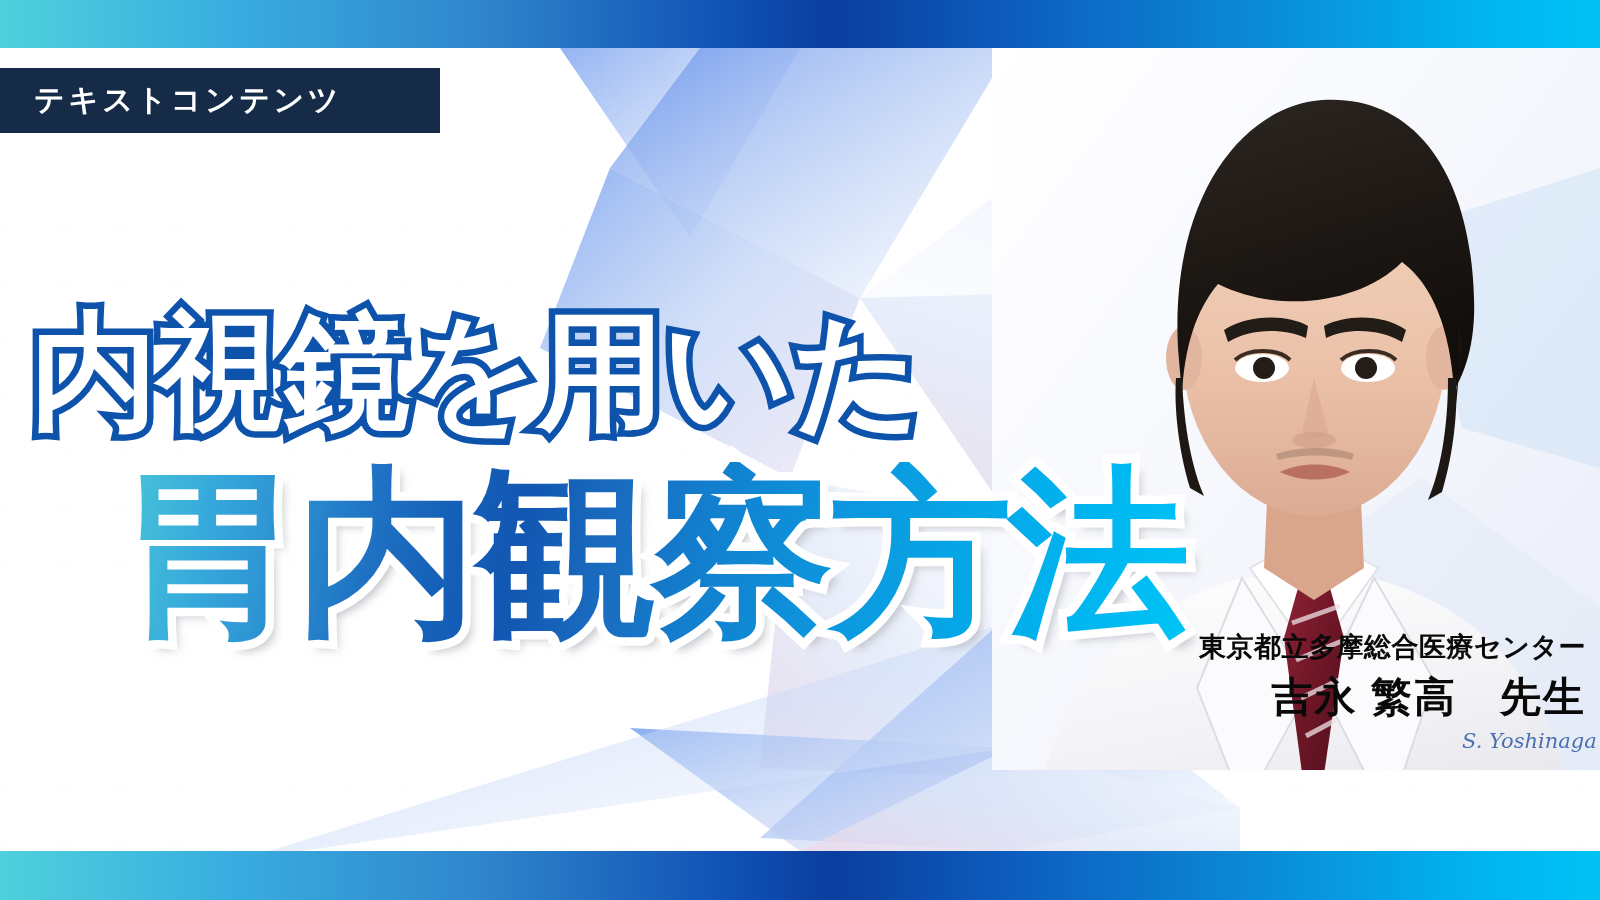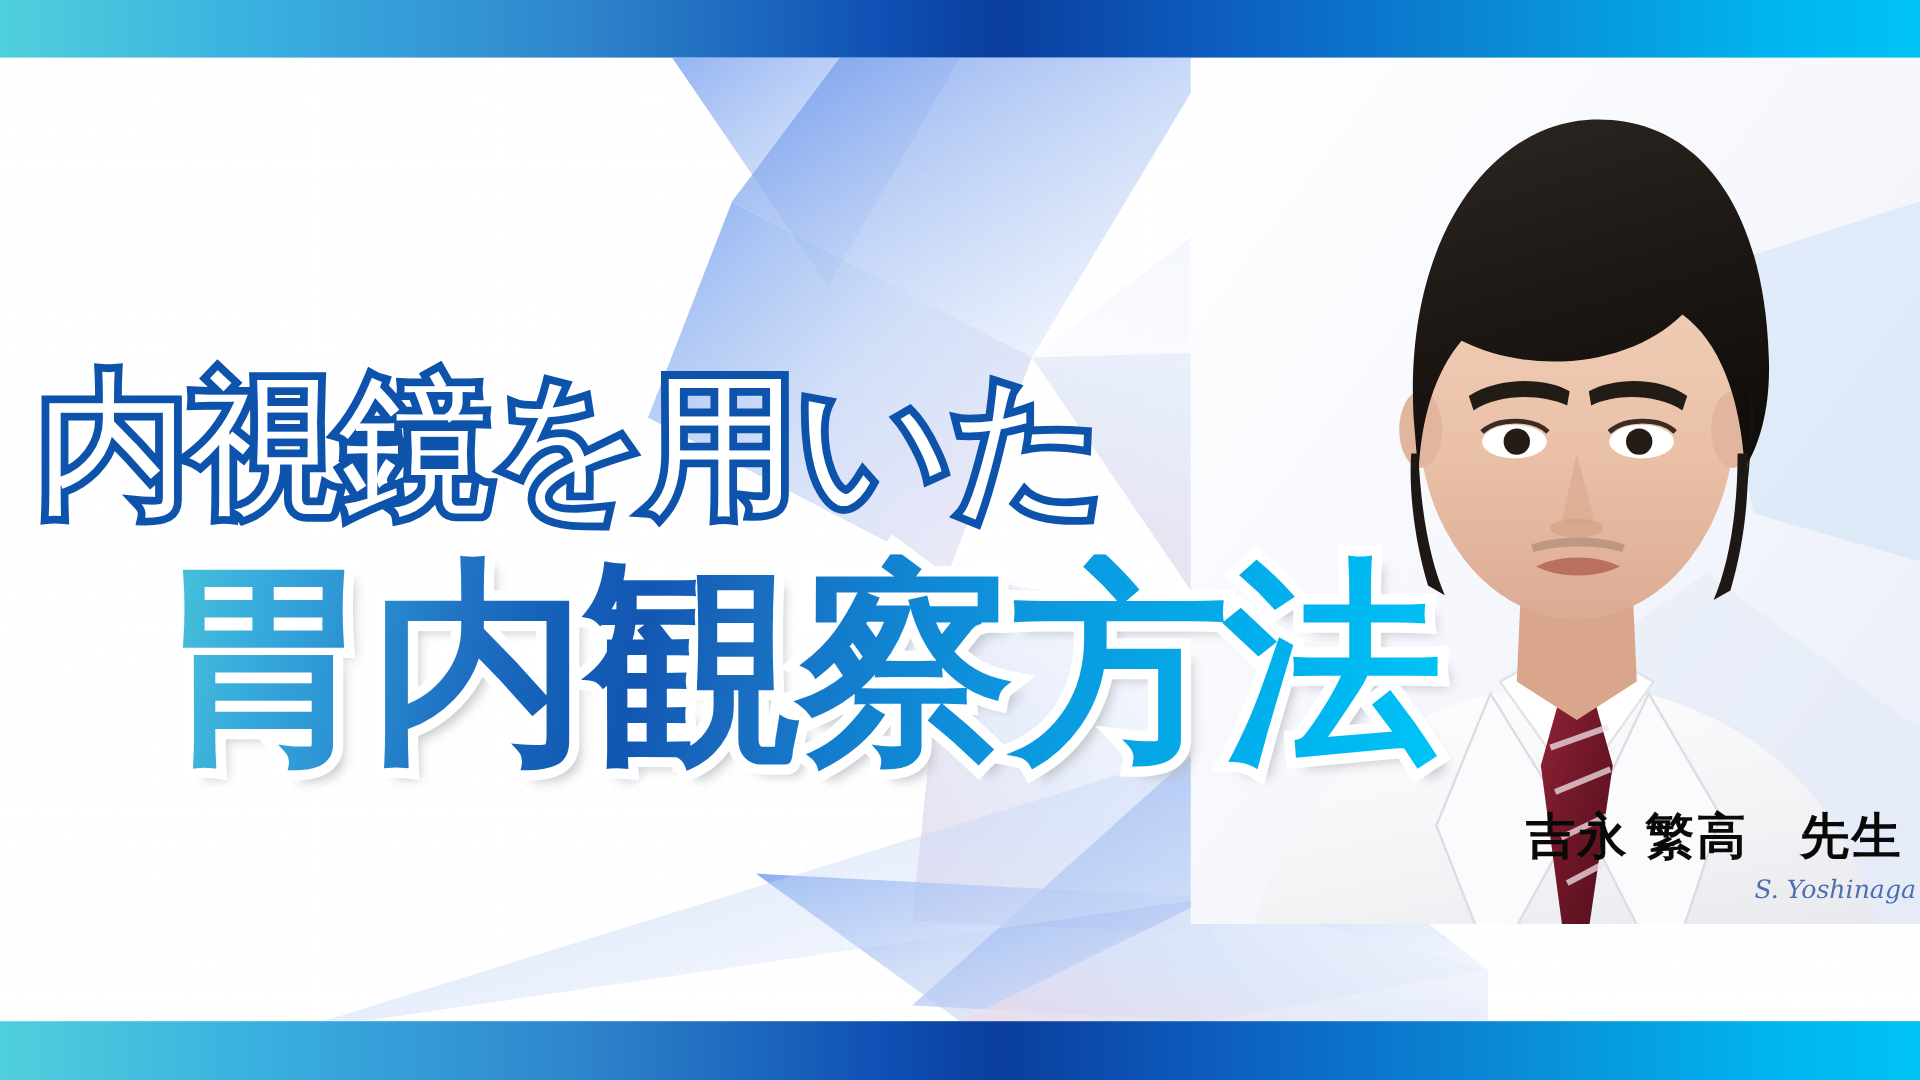--- a/index.html
+++ b/index.html
@@ -121,21 +121,21 @@
     position:absolute;
     left:0;top:0;
     width:1180px;
     z-index:25;
     pointer-events:none;
   }
   .line{
     position:absolute;
     white-space:nowrap;
     line-height:1;
-    font-weight:400;
+    font-weight:700;
     text-align:right;
   }
 
   
   .line-1{
     left:30px;top:308px;
     font-size:128px;
     letter-spacing:-2px;
     color:#ffffff;
     -webkit-text-stroke:13px #0d52ab;
@@ -148,21 +148,20 @@
     position:absolute;
     left:118px;top:462px;
     line-height:1;
   }
   .line-2, .line-2-shadow, .line-2-stroke{
     font-size:182px;
     font-weight:900;
     letter-spacing:-4px;
     white-space:nowrap;
     line-height:1;
-    margin-left:12px;
   }
   
   .line-2-shadow{
     position:absolute;left:9px;top:9px;
     color:#b9bcc2;
     filter:blur(5px);
     opacity:.85;
   }
   
   .line-2-stroke{
@@ -329,24 +328,28 @@
         <path d="M322,330 L310,384 C314,392 332,392 336,384 Z" fill="#dcab93" opacity="0.75"></path>
         <ellipse cx="322" cy="392" rx="22" ry="8" fill="#cf9c84" opacity="0.6"></ellipse>
 
         <path d="M288,424 C308,414 338,414 358,424 C338,434 308,434 288,424 Z" fill="#b9705f"></path>
 
         <path d="M284,406 C308,398 340,398 362,406 L360,412 C338,406 308,406 286,412 Z" fill="#7a6152" opacity="0.35"></path>
       </g>
     </svg>
 
     <div class="caption">
+      <div class="affil">東京都立多摩総合医療センター</div>
       <div class="docname">吉永 繁高　先生</div>
     </div>
   </div>
 
+  <div class="badge">
+    <span class="badge-text">テキストコンテンツ</span>
+  </div>
 
   <div class="headline">
     <div class="line line-1">内視鏡を用いた</div>
 
     <div class="line-2-wrap">
       <div class="line-2-shadow">胃内観察方法</div>
       <div class="line-2-stroke">胃内観察方法</div>
       <div class="line-2">胃内観察方法</div>
     </div>
   </div>

